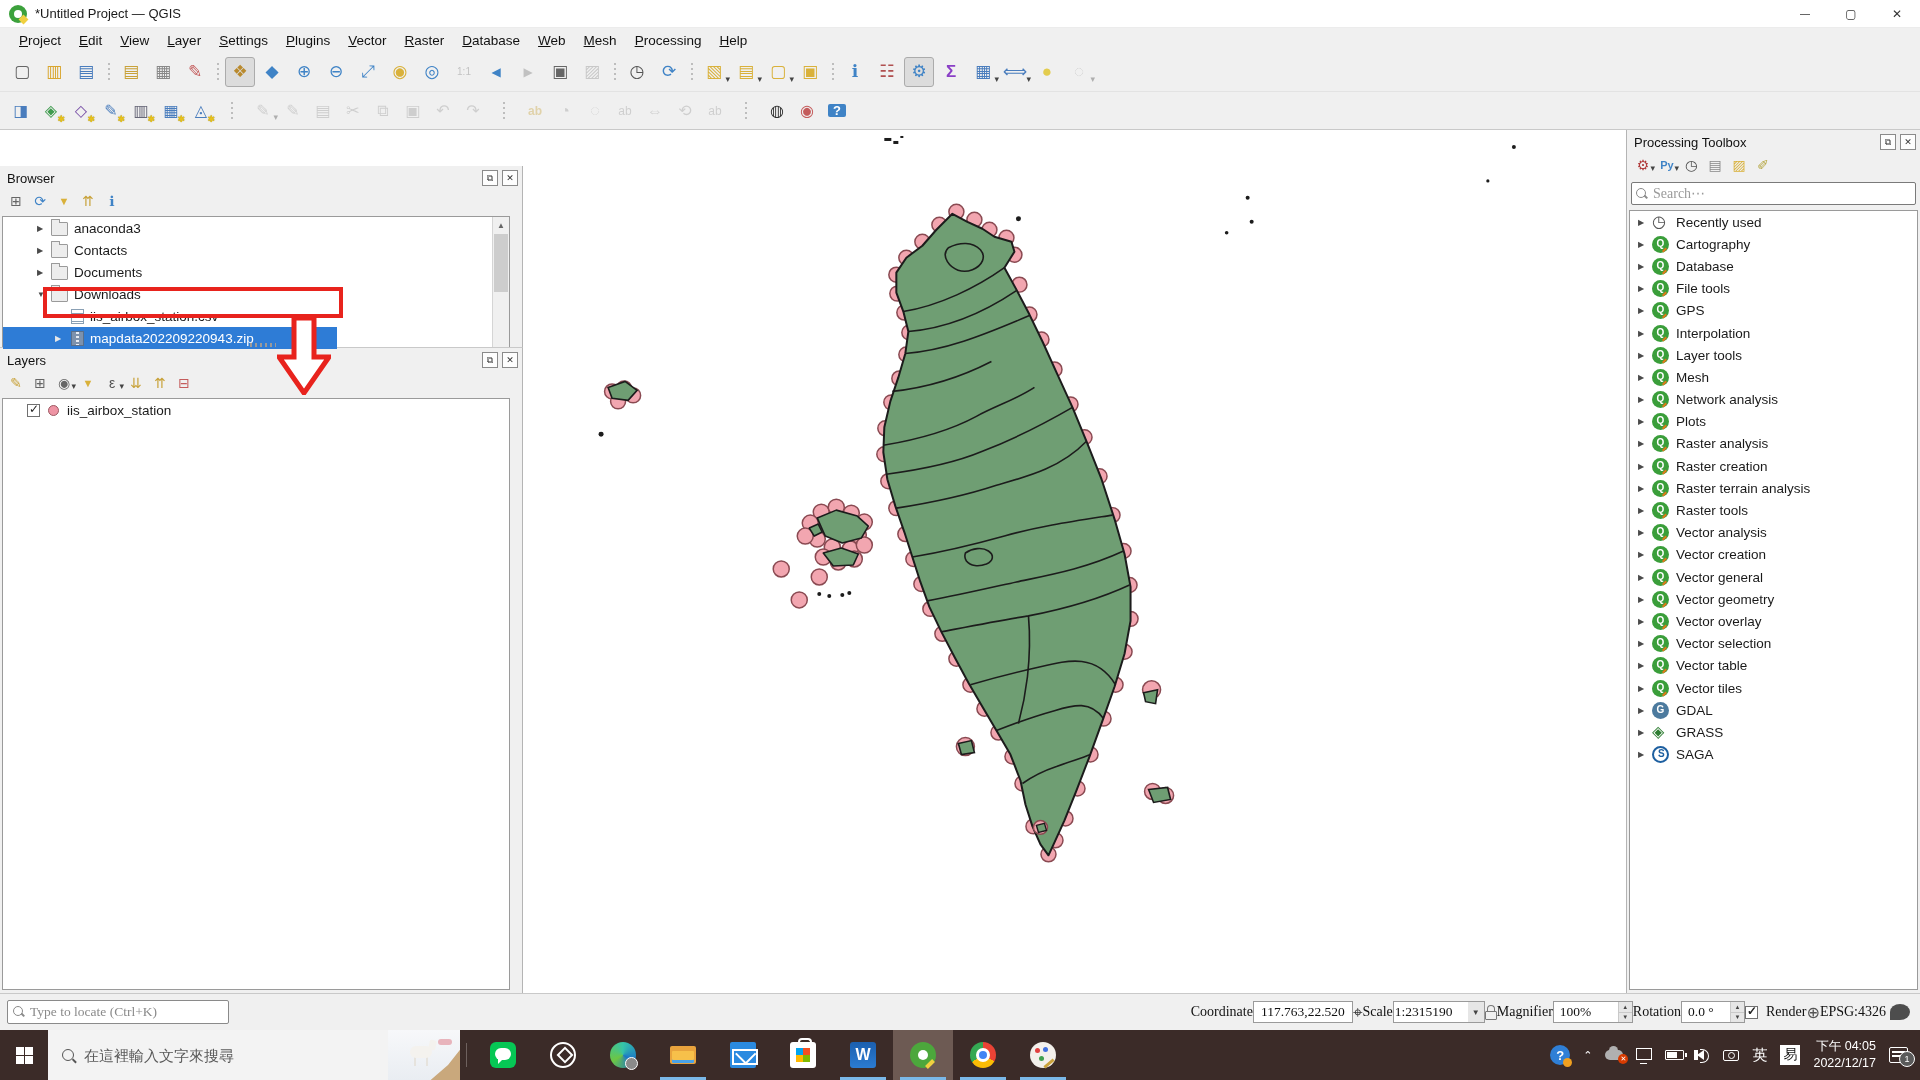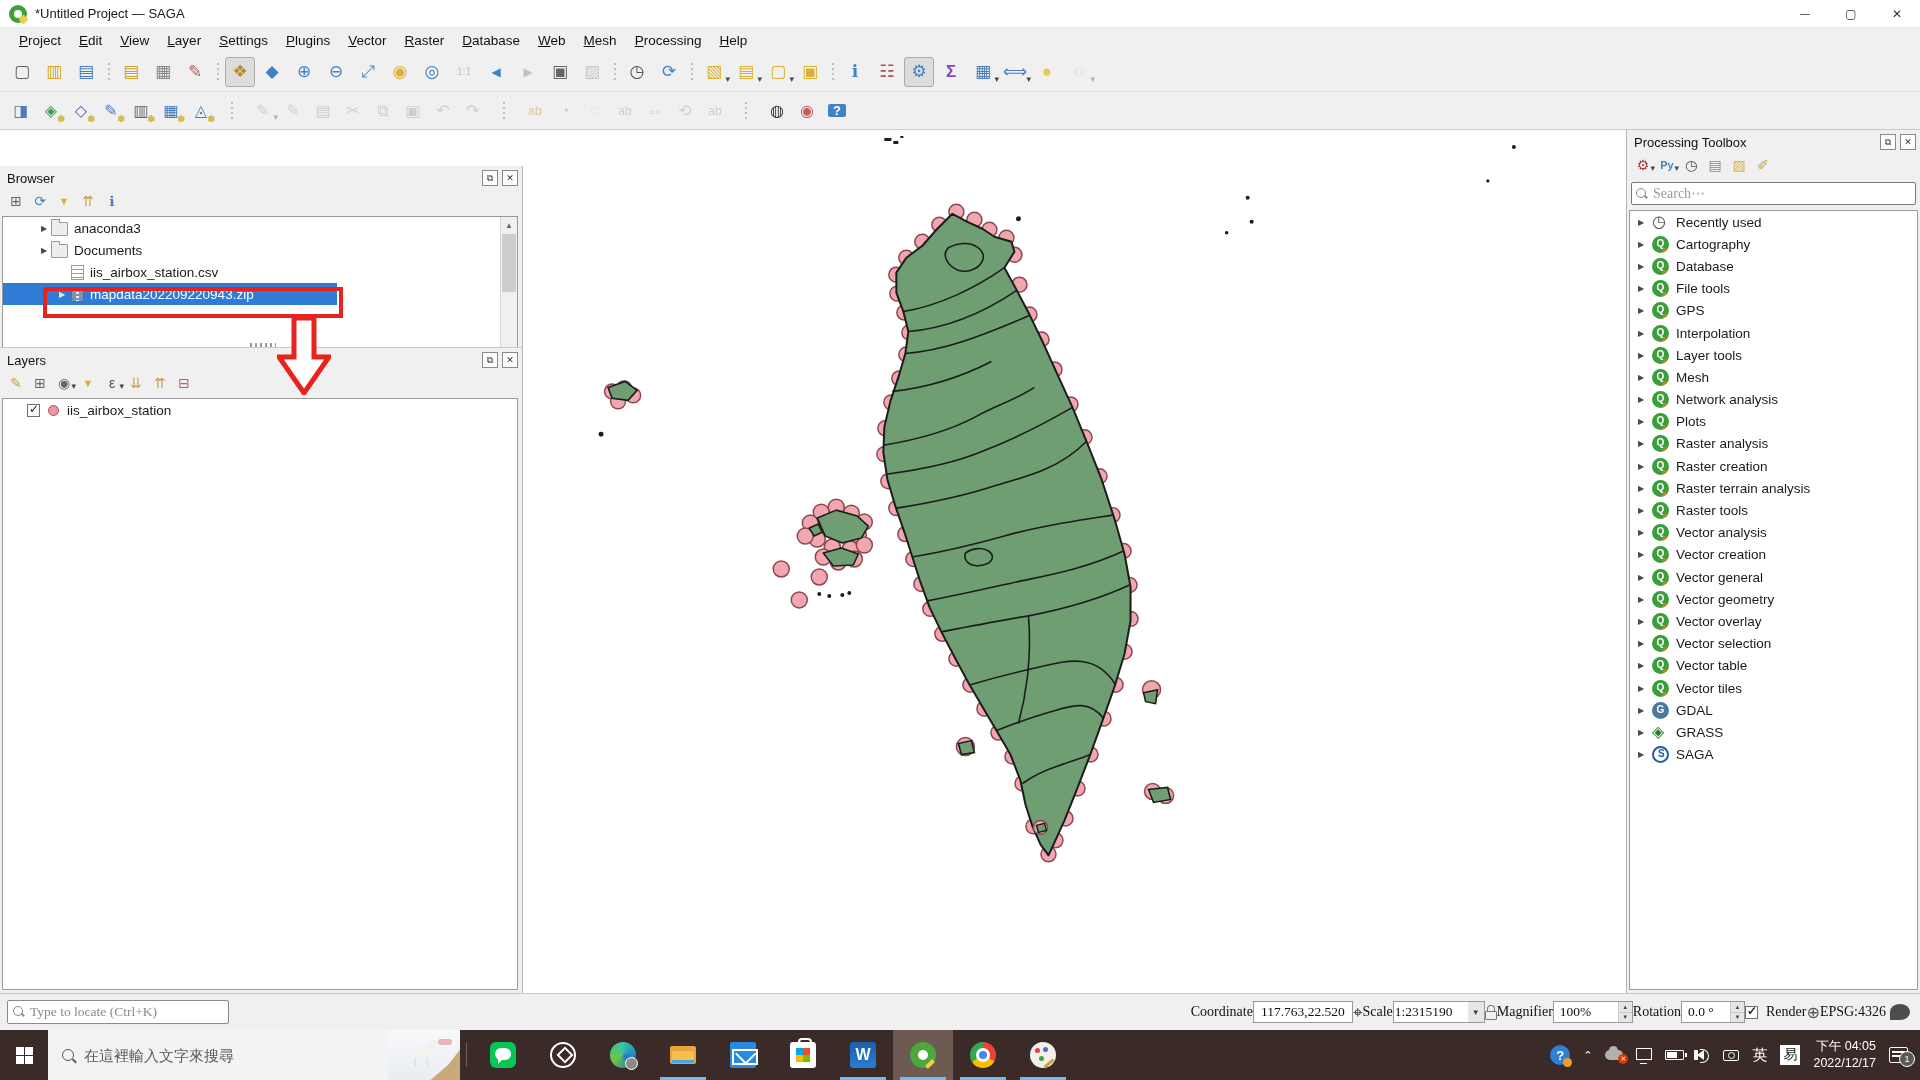--- a/index.html
+++ b/index.html
@@ -51,22 +51,22 @@
   .dock { position:absolute; background:#f0f0f0; }
   .dock-title { height:22px; display:flex; align-items:center; padding:2px 4px 0 7px; font-size:13px; color:#111; }
   .dock-btns { margin-left:auto; display:flex; gap:4px; }
   .dock-btn { width:16px; height:16px; border:1px solid #8a8a8a; background:#fdfdfd; display:flex;
     align-items:center; justify-content:center; font-size:9px; color:#333; }
   .dock-btn.float::before{content:"⧉";}
   .dock-btn.close::before{content:"✕";}
   .dock-toolbar { height:26px; display:flex; align-items:center; padding-left:4px; }
   .dock-toolbar .tbtn { width:22px; height:22px; }
   .dock-toolbar .tbtn .g { font-size:14px; }
-  .tree { position:absolute; left:2px; right:4px; bottom:3px; background:#fff; border:1px solid #9a9a9a;
-    overflow:hidden;text-align:center; }
+  .tree { position:absolute; left:2px; right:12px; bottom:3px; background:#fff; border:1px solid #9a9a9a;
+    overflow:hidden; }
 
   
   .browser-dock { left:0; top:130px; width:523px; height:217px; border-right:1px solid #b4b4b4;margin-top:36px; }
   .browser-dock .tree { top:50px; }
   .b-row { height:22px; display:flex; align-items:center; font-size:13.5px; color:#1a1a1a; position:relative;
     padding-left:calc(34px + (var(--ind,1) - 1) * 18px); }
   .tri { width:14px; flex:none; font-size:8px; color:#4a4a4a; }
   .tri::before { content:"▶"; }
   .expanded .tri::before { content:"▼"; }
   .noarrow .tri::before { content:""; }
@@ -269,21 +269,21 @@
 <body>
 
 <div id="screen">
 
   <div class="titlebar">
     <span class="qgis-logo">
         <span class="c1"></span>
         <span class="c2"></span>
         <span class="c3"></span>
       </span>
-    <span class="title">*Untitled Project — SAGA</span>
+    <span class="title">*Untitled Project — QGIS</span>
     <span class="winctrls">
       <span class="wctrl min"></span>
       <span class="wctrl max"></span>
       <span class="wctrl close"></span>
     </span>
   </div>
 
   <div class="menubar">
 
   <div class="menu-item">Project</div>
@@ -517,21 +517,31 @@
       <div>
 
       <div class="b-row folder" style="--ind: 1;">
             <span class="tri"></span>
             <span class="fic"></span>
             <span class="lbl">anaconda3</span>
           </div>
           <div class="b-row folder" style="--ind: 1;">
             <span class="tri"></span>
             <span class="fic"></span>
+            <span class="lbl">Contacts</span>
+          </div>
+          <div class="b-row folder" style="--ind: 1;">
+            <span class="tri"></span>
+            <span class="fic"></span>
             <span class="lbl">Documents</span>
+          </div>
+          <div class="b-row folder expanded" style="--ind: 1;">
+            <span class="tri"></span>
+            <span class="fic"></span>
+            <span class="lbl">Downloads</span>
           </div>
           <div class="b-row csv noarrow" style="--ind: 2;">
             <span class="tri"></span>
             <span class="fic"></span>
             <span class="lbl">iis_airbox_station.csv</span>
           </div>
           <div class="b-row zip selected" style="--ind: 2;">
             <span class="tri"></span>
             <span class="fic"></span>
             <span class="lbl">mapdata202209220943.zip</span>

